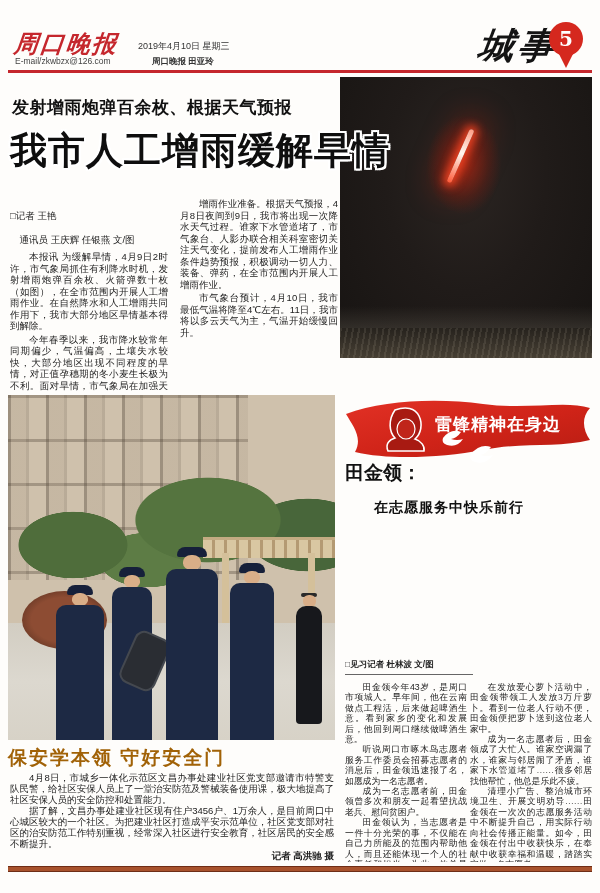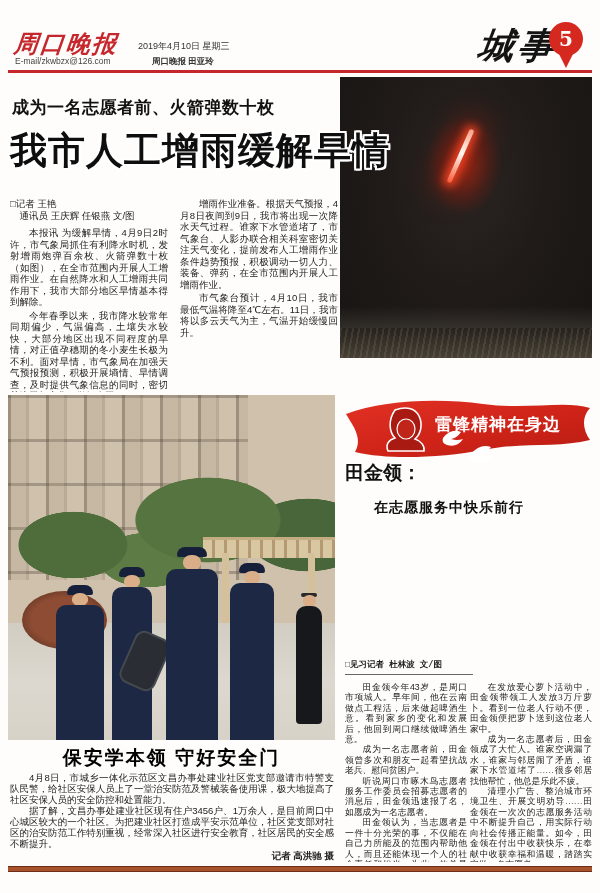--- a/index.html
+++ b/index.html
@@ -24,21 +24,21 @@
   
   .kicker{position:absolute;left:12px;top:96px;font-size:17px;font-weight:bold;color:#111;letter-spacing:.5px;z-index:5;}
   .headline{position:absolute;left:10px;top:126px;font-size:37px;font-weight:900;color:#0e0e0e;
         white-space:nowrap;letter-spacing:1px;z-index:6;font-family:"Liberation Sans",sans-serif;
         text-shadow:-2px -2px 0 #fff,2px -2px 0 #fff,-2px 2px 0 #fff,2px 2px 0 #fff,
                     0 -2px 0 #fff,0 2px 0 #fff,-2px 0 0 #fff,2px 0 0 #fff;}
   .lead-cols{position:absolute;left:10px;top:198px;width:328px;height:194px;display:flex;gap:12px;overflow:hidden;}
   .lead-col{width:158px;font-size:9.5px;line-height:11.5px;text-align:justify;}
   .lead-col p{margin:0 0 2px 0;text-indent:2em;}
   .byline-block{margin-bottom:6px;text-indent:0;}
-  .byline-block div{text-indent:0;}
+  .byline-block div{text-indent:0;margin-top:12px;}
   .byline-sub{padding-left:1em;}
 
   
   .night-photo{position:absolute;left:340px;top:77px;width:252px;height:281px;z-index:1;
         background:radial-gradient(ellipse at 50% 35%,#2b2522 0%,#201b19 45%,#171412 100%);overflow:hidden;}
   .streak-glow{position:absolute;left:86px;top:38px;width:76px;height:100px;
         background:radial-gradient(ellipse at center,rgba(210,40,15,.55) 0%,rgba(150,25,10,.25) 45%,transparent 70%);}
   .streak{position:absolute;left:118px;top:50px;width:5px;height:58px;border-radius:3px;
         transform:rotate(24deg);
         background:linear-gradient(to bottom,#ff9d85,#fff7ef 45%,#ff5a38);
@@ -71,22 +71,22 @@
   .sp-shrub{position:absolute;left:14px;top:196px;width:85px;height:58px;border-radius:50%;
         background:radial-gradient(ellipse at center,#8d4c33 0 55%,#6f3c28 75%,transparent 76%);}
   .officer{position:absolute;}
   .ofc-cap{width:26px;height:10px;background:#16203a;border-radius:12px 12px 3px 3px;margin:0 auto;}
   .ofc-face{width:16px;height:13px;background:#d9ae88;border-radius:45%;margin:-2px auto 0;}
   .ofc-body{width:40px;height:100px;background:#1d2944;border-radius:10px 10px 4px 4px;margin:-1px auto 0;}
   .suitman .ofc-cap{background:#2a2a2a;height:4px;border-radius:2px;}
   .suitman .ofc-body{background:#17181c;}
   .shield{position:absolute;left:118px;top:238px;width:34px;height:52px;background:#2a2d33;
         border-radius:10px;transform:rotate(24deg);border:2px solid #44484f;}
-  .sec-title{position:absolute;left:8px;top:745px;width:327px;text-align:center;
-        font-size:19px;font-weight:900;color:#000000;letter-spacing:2px;}
+  .sec-title{position:absolute;left:8px;top:745px;width:327px;text-align:left;
+        font-size:19px;font-weight:900;color:#a16207;letter-spacing:2px;}
   .sec-body{position:absolute;left:10px;top:772px;width:324px;font-size:9.5px;line-height:11px;text-align:justify;}
   .sec-body p{margin:0;text-indent:2em;}
   .sec-credit{text-align:right;font-weight:bold;margin-top:1px;}
 
   
   .banner{position:absolute;left:343px;top:396px;width:250px;height:82px;}
   .vol-title1{position:absolute;left:345px;top:460px;font-size:19px;font-weight:700;color:#111;}
   .vol-title2{position:absolute;left:374px;top:499px;font-size:14px;font-weight:900;color:#111;letter-spacing:1px;}
   .vol-photo{position:absolute;left:345px;top:523px;width:247px;height:130px;overflow:hidden;
         background:linear-gradient(to bottom,#d8d4c8 0 14px,#cbbd9d 14px 34px,#c1ae87 34px 70%,#b4a07a);}
@@ -105,21 +105,21 @@
   .vp-vest{width:24px;height:34px;background:#c23026;border-radius:5px 5px 2px 2px;margin:-1px auto 0;}
   .vp-legs{width:18px;height:26px;background:#2c2c30;margin:0 auto;border-radius:0 0 3px 3px;}
   .vperson.adult .vp-cap{width:15px;}
   .vperson.adult .vp-face{width:12px;height:10px;}
   .vperson.adult .vp-vest{width:30px;height:42px;}
   .vperson.adult .vp-legs{width:22px;height:34px;}
   .stick{position:absolute;left:208px;top:22px;width:3px;height:96px;background:#caa86f;transform:rotate(7deg);}
   .vp-caption{position:absolute;right:4px;bottom:5px;background:rgba(55,45,35,.78);color:#fff;
         font-size:7.5px;padding:1px 4px;letter-spacing:.5px;}
   .vol-byline{position:absolute;left:345px;top:659px;width:128px;font-size:8.5px;font-weight:bold;color:#222;
-        border-bottom:1px solid #666;padding-bottom:3px;font-family:Liberation Mono, monospace;}
+        border-bottom:1px solid #666;padding-bottom:3px;}
   .vol-col{position:absolute;top:682px;width:122px;height:180px;overflow:hidden;
         font-size:8.8px;line-height:10.4px;text-align:justify;}
   .vol-col p{margin:0;text-indent:2em;}
   .vol-col1{left:345px;} .vol-col2{left:470px;font-family:Liberation Serif, serif;}
 
   .bottom-rule{position:absolute;left:8px;top:866px;width:584px;height:6px;
         background:linear-gradient(to bottom,#6e2d16 0 1px,#a8522c 1px 5px,#6e2d16 5px 6px);}
 </style>
 </head>
 <body>
@@ -129,21 +129,21 @@
   <div class="logo">周口晚报</div>
   <div class="hdate">2019年4月10日 星期三</div>
   <div class="hmail">E-mail/zkwbzx@126.com</div>
   <div class="heditor">周口晚报 田亚玲</div>
   <div class="section-name">城事</div>
   <div class="pin">
     <span>5</span>
   </div>
   <div class="header-rule"></div>
 
-  <div class="kicker">成为一名志愿者前、火箭弹数十枚</div>
+  <div class="kicker">发射增雨炮弹百余枚、根据天气预报</div>
   <div class="headline">我市人工增雨缓解旱情</div>
 
   <div class="night-photo">
     <div class="streak-glow"></div>
     <div class="streak"></div>
     <div class="photo-horizon"></div>
     <div class="photo-ground"></div>
   </div>
 
   <div class="lead-cols">
@@ -227,22 +227,22 @@
   </div>
 
   <div class="vol-title1">田金领：</div>
   <div class="vol-title2">在志愿服务中快乐前行</div>
 
 
   <div class="vol-byline">□见习记者 杜林波 文/图</div>
 
   <div class="vol-col vol-col1">
     <p>田金领今年43岁，是周口市项城人。早年间，他在云南做点工程活，后来做起啤酒生意。看到家乡的变化和发展后，他回到周口继续做啤酒生意。</p>
+    <p>听说周口市啄木鸟志愿者服务工作委员会招募志愿者的消息后，田金领迅速报了名，如愿成为一名志愿者。</p>
     <p>成为一名志愿者前，田金领曾多次和朋友一起看望抗战老兵、慰问贫困户。</p>
-    <p>听说周口市啄木鸟志愿者服务工作委员会招募志愿者的消息后，田金领迅速报了名，如愿成为一名志愿者。</p>
     <p>田金领认为，当志愿者是一件十分光荣的事，不仅能在自己力所能及的范围内帮助他人，而且还能体现一个人的社会责任和担当。为此，他总是积极参加各种志愿服务活动。</p>
   </div>
   <div class="vol-col vol-col2">
     <p>在发放爱心萝卜活动中，田金领带领工人发放3万斤萝卜。看到一位老人行动不便，田金领便把萝卜送到这位老人家中。</p>
     <p>成为一名志愿者后，田金领成了大忙人。谁家空调漏了水，谁家与邻居闹了矛盾，谁家下水管道堵了……很多邻居找他帮忙，他总是乐此不疲。</p>
     <p>清理小广告、整治城市环境卫生、开展文明劝导……田金领在一次次的志愿服务活动中不断提升自己，用实际行动向社会传播正能量。如今，田金领在付出中收获快乐，在奉献中收获幸福和温暖，踏踏实实做一名志愿者。</p>
 
   </div>
 
   <div class="bottom-rule"></div>

